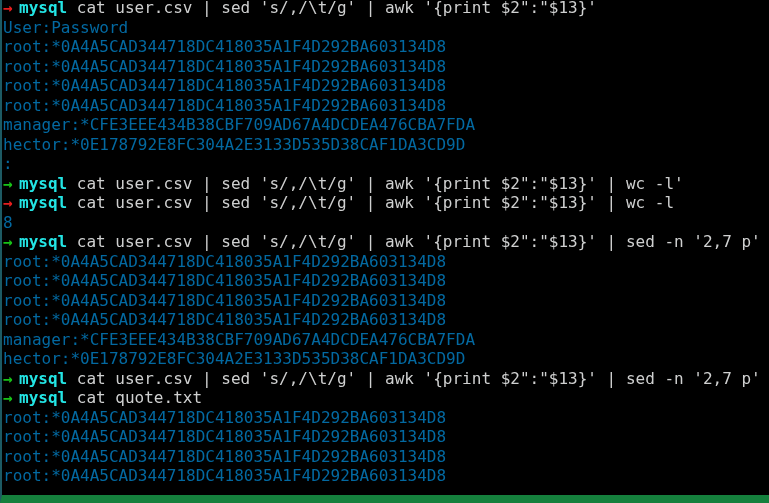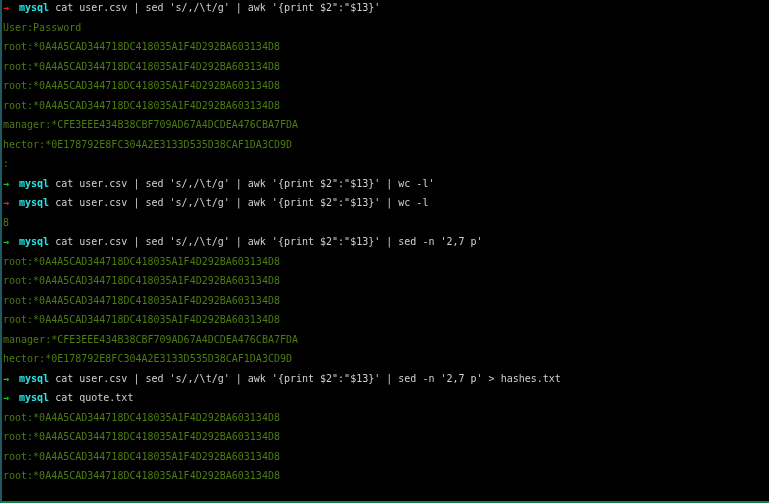--- a/index.html
+++ b/index.html
@@ -6,25 +6,25 @@
     margin: 0;
     padding: 0;
     background: #000000;
   }
   #terminal {
     position: relative;
     width: 769px;
     height: 503px;
     background: #000000;
     border-left: 2px solid #1d5a63;
-    border-bottom: 2px solid #15803d;
+    border-bottom: 8px solid #15803d;
     box-sizing: border-box;
     overflow: hidden;
     font-family: "DejaVu Sans Mono", "Liberation Mono", monospace;
-    font-size: 10px;
+    font-size: 16px;
     line-height: 19.5px;
     letter-spacing: 0px;
   }
   #screen {
     position: absolute;
     left: 0;
     top: -2px;
     width: 767px;
     padding-left: 1px;
   }
@@ -38,21 +38,21 @@
     width: 16px;
     font-weight: bold;
   }
   .arrow.green { color: #18c218; }
   .arrow.red   { color: #e61e1e; }
   .host {
     color: #23e5e5;
     font-weight: bold;
   }
   .cmd { color: #cfd0d0; }
-  .out { color: #4d7c0f; }
+  .out { color: #0369a1; }
 </style>
 </head>
 <body>
 
 <div id="terminal">
   <div id="screen">
       <div class="row"><span class="arrow red">→</span><span class="host">mysql</span><span class="cmd"> cat user.csv | sed 's/,/\t/g' | awk '{print $2":"$13}'</span></div>
       <div class="row"><span class="out">User:Password</span></div>
       <div class="row"><span class="out">root:*0A4A5CAD344718DC418035A1F4D292BA603134D8</span></div>
       <div class="row"><span class="out">root:*0A4A5CAD344718DC418035A1F4D292BA603134D8</span></div>

